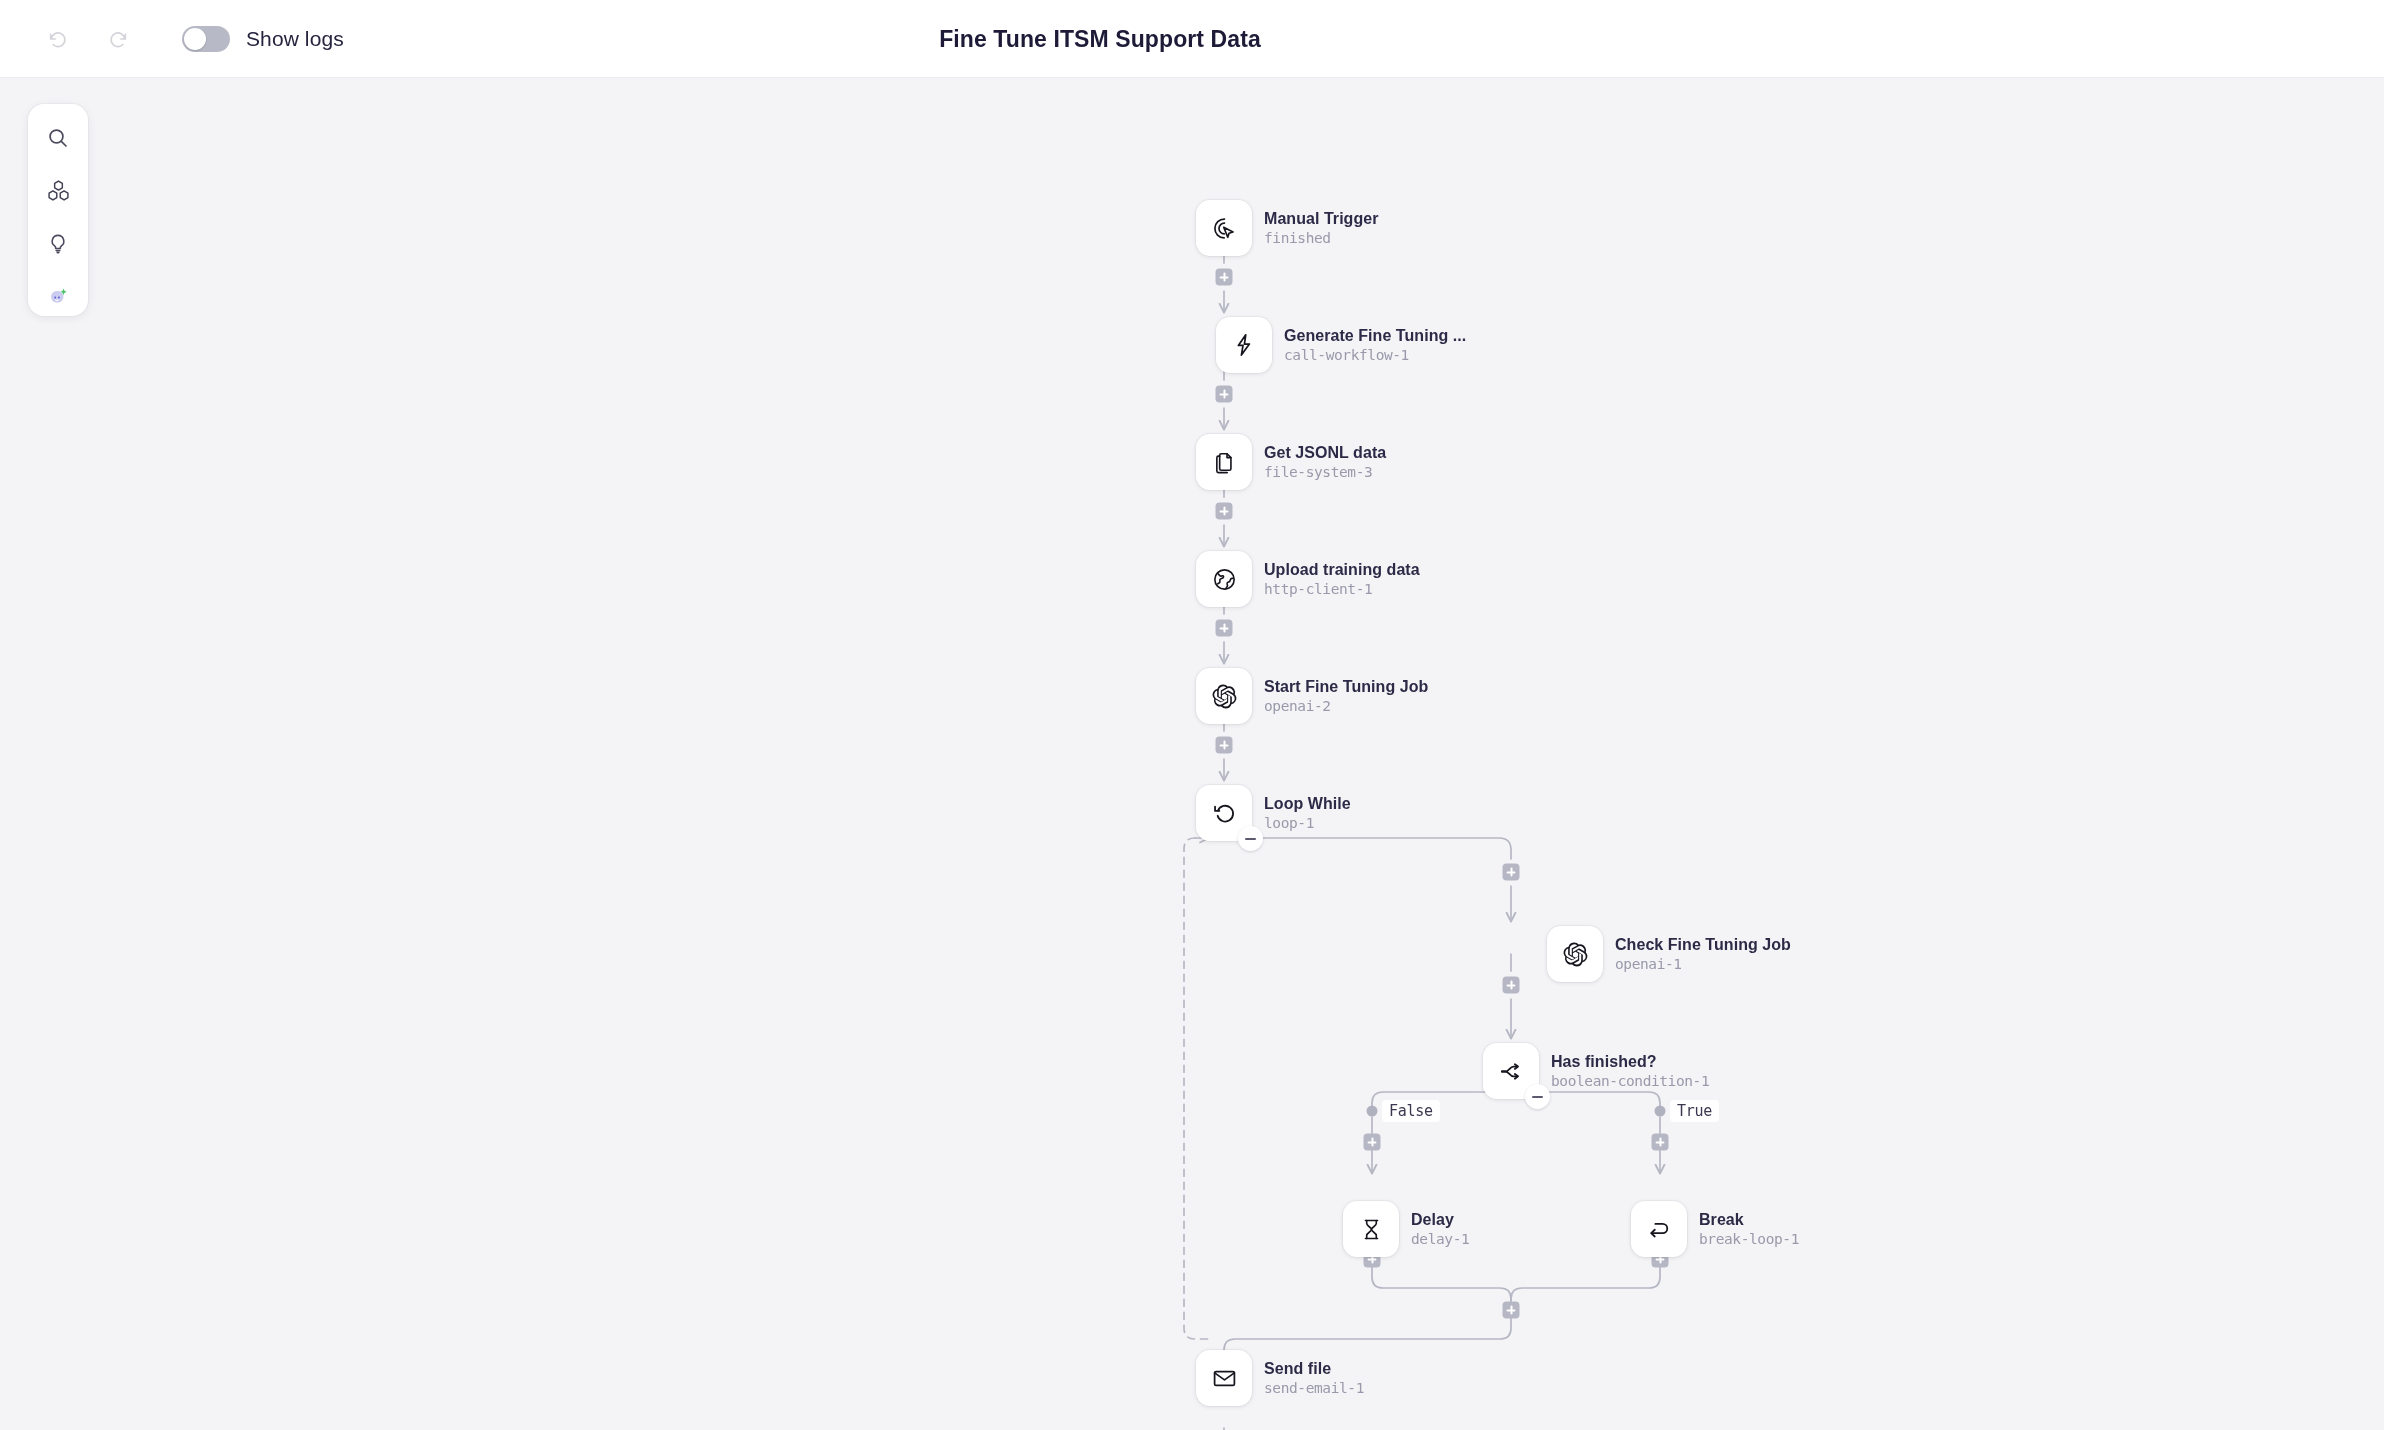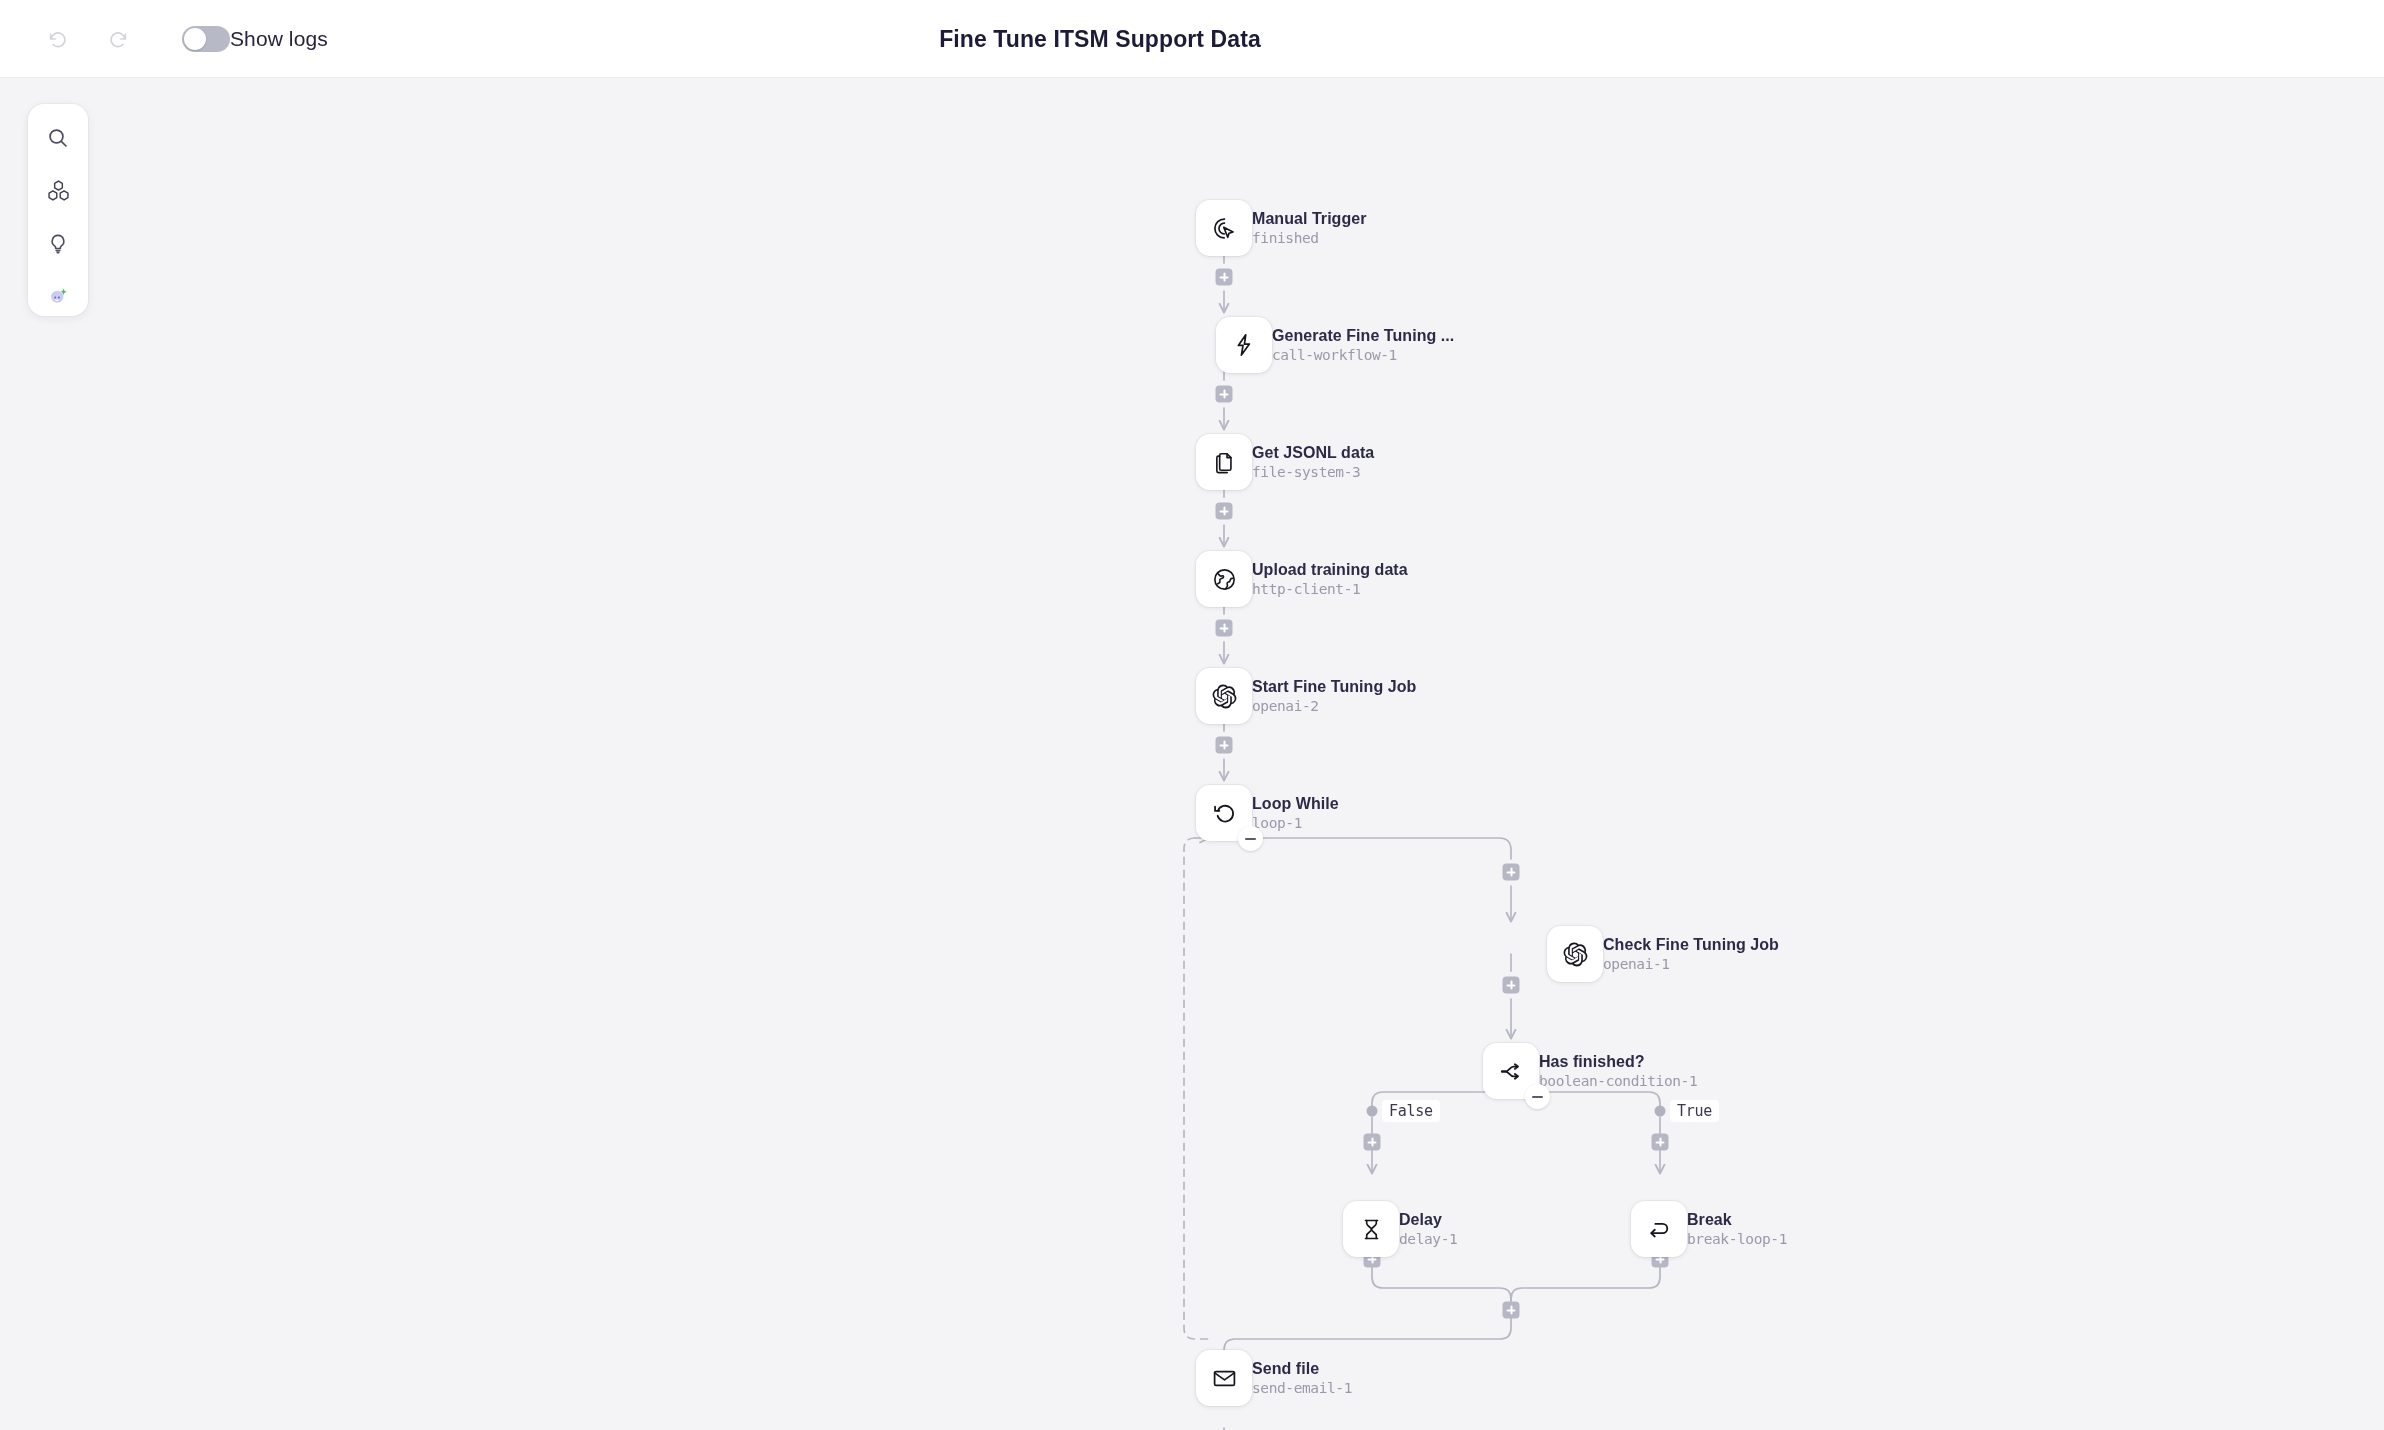--- a/index.html
+++ b/index.html
@@ -18,21 +18,21 @@
     border-bottom: 1px solid #ececf0;
     display: flex; align-items: center;
   }
   .hist-btns { display: flex; align-items: center; gap: 20px; margin-left: 38px; }
   .icon-btn {
     width: 40px; height: 40px; display: flex; align-items: center; justify-content: center;
     border-radius: 8px; background: transparent;
   }
   .icon-btn svg { display: block; }
 
-  .toggle-wrap { display: flex; align-items: center; gap: 0; margin-left: 44px; }
+  .toggle-wrap { display: flex; align-items: center; gap: 16px; margin-left: 44px; }
   .toggle {
     width: 48px; height: 26px; border-radius: 13px; background: #b7b9c6;
     position: relative; flex: none;
   }
   .toggle .knob {
     position: absolute; left: 2px; top: 2px; width: 22px; height: 22px;
     border-radius: 50%; background: #ffffff;
     box-shadow: 0 1px 2px rgba(0,0,0,.18);
   }
   .toggle-label {
@@ -65,21 +65,21 @@
   .edges { position: absolute; left: 0; top: 0; width: 2384px; height: 1352px; }
 
   
   .node { position: absolute; display: flex; align-items: center; }
   .node-card {
     width: 56px; height: 56px; border-radius: 14px; background: #ffffff;
     box-shadow: 0 1px 4px rgba(28,26,60,.10), 0 0 0 1px rgba(28,26,60,.035);
     display: flex; align-items: center; justify-content: center;
     position: relative; flex: none;
   }
-  .node-text { line-height: 1.12; }
+  .node-text { margin-left: 12px; line-height: 1.12; }
   .node-title {
     font-size: 16px; font-weight: 700; color: #2c2a47; white-space: nowrap;
     letter-spacing: .05px;
   }
   .node-sub {
     font-size: 14.5px; color: #9a99ab; white-space: nowrap;
     font-family: "DejaVu Sans Mono", monospace; letter-spacing: -.4px; margin-top: 2px;
   }
   .collapse-badge {
     position: absolute; right: -11px; bottom: -10px;

